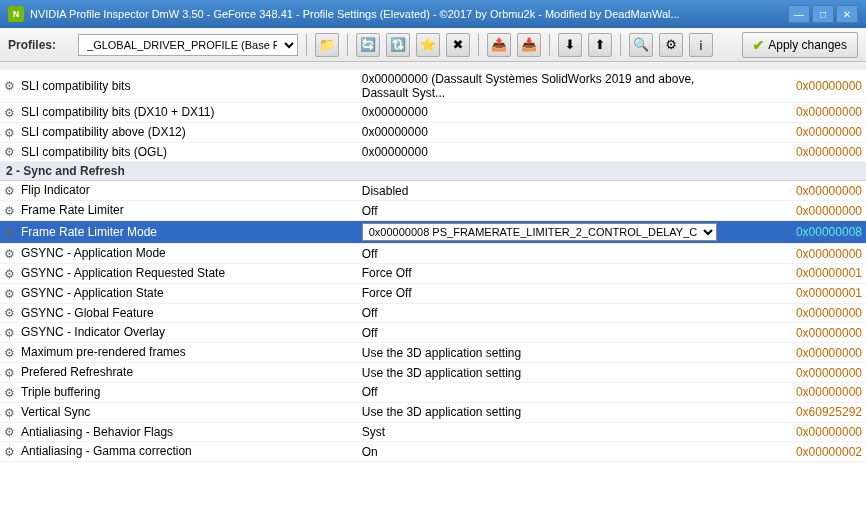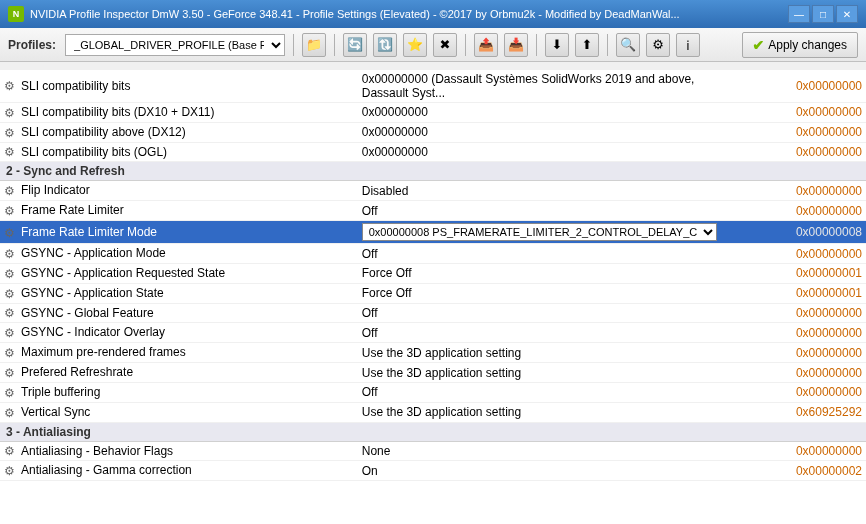--- a/index.html
+++ b/index.html
@@ -64,21 +64,21 @@
       height: 34px;
       display: flex;
       align-items: center;
       padding: 0 8px;
       gap: 6px;
     }
     .profiles-label {
       color: #333;
       font-size: 12px;
       font-weight: 600;
-      margin-right: 3px;
+      margin-right: 16px;
     }
     .profile-select {
       height: 22px;
       border: 1px solid #aaa;
       background: white;
       font-size: 11px;
       padding: 0 4px;
       width: 220px;
       cursor: pointer;
     }
@@ -155,21 +155,21 @@
       border-bottom: 1px solid #d0d0d0;
     }
 
     .row-selected {
       background: #316ac5 !important;
       color: white !important;
     }
     .row-selected td { color: white !important; }
 
     .hex-val { color: #cc6600; }
-    .hex-val-white { color: #e5e5e5; }
+    .hex-val-white { color: #5eead4; }
 
     .gear-icon {
       display: inline-block;
       width: 14px;
       height: 14px;
       font-size: 12px;
       vertical-align: middle;
       margin-right: 3px;
       color: #666;
     }
@@ -314,26 +314,23 @@
           <tr class="row-normal">
             <td class="col-name"><span class="gear-icon">⚙</span><span>Triple buffering</span></td>
             <td class="col-value">Off</td>
             <td class="col-hex"><span class="hex-val">0x00000000</span></td>
           </tr>
           <tr class="row-normal">
             <td class="col-name"><span class="gear-icon">⚙</span><span>Vertical Sync</span></td>
             <td class="col-value">Use the 3D application setting</td>
             <td class="col-hex"><span class="hex-val">0x60925292</span></td>
           </tr>
-          <tr class="row-section">
-            <td colspan="3">3 - Antialiasing</td>
-          </tr>
           <tr class="row-normal">
             <td class="col-name"><span class="gear-icon">⚙</span><span>Antialiasing - Behavior Flags</span></td>
-            <td class="col-value">None</td>
+            <td class="col-value">Syst</td>
             <td class="col-hex"><span class="hex-val">0x00000000</span></td>
           </tr>
           <tr class="row-normal">
             <td class="col-name"><span class="gear-icon">⚙</span><span>Antialiasing - Gamma correction</span></td>
             <td class="col-value">On</td>
             <td class="col-hex"><span class="hex-val">0x00000002</span></td>
           </tr>
         </tbody>
     </table>
   </div>

